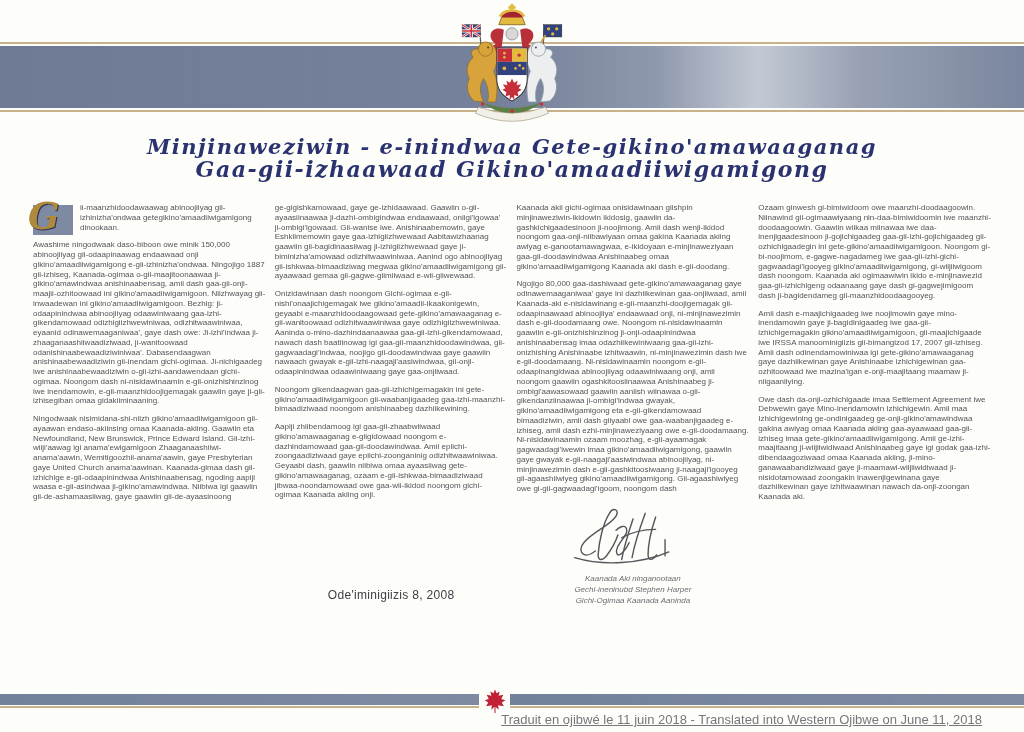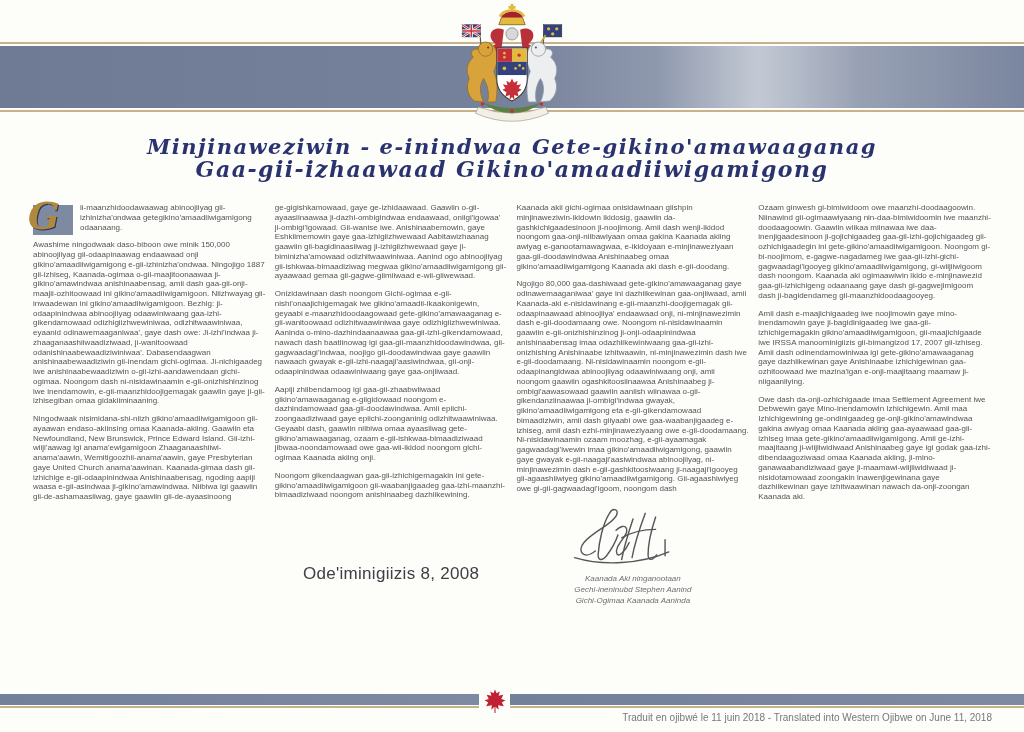--- a/index.html
+++ b/index.html
@@ -36,33 +36,33 @@
   .col p { margin-bottom:8px; }
   .dropcap {
     float:left; width:40px; height:30px; background:#7e8aa2;
     margin:2px 7px 1px 0; position:relative;
   }
   .dc-g {
     position:absolute; left:-5px; top:-11px;
     font-family:"DejaVu Serif", serif; font-style:italic; font-weight:bold;
     font-size:37px; color:#b08a3c; text-shadow:1px 1px 0 #2a3358;
   }
-  .doc-date { margin-top:64px; text-align:center; font-size:17px; color:#3f4045; letter-spacing:0.3px; }
+  .doc-date { margin-top:88px; text-align:center; font-size:12px; color:#3f4045; letter-spacing:0.3px; }
   .sig-block { margin-top:4px; text-align:center; }
   .sig-svg { width:132px; height:66px; }
   .attrib { margin-top:2px; font-size:8px; line-height:1.4; color:#6d6e72; text-align:center; }
   .attrib span { display:block;font-style:italic; }
   
   .band-bottom { position:absolute; top:694px; height:11px; background:linear-gradient(90deg,#73809a,#7e8aa2); }
   .bb-left  { left:0;  width:479px; }
   .bb-right { left:510px; right:0; }
   .gl-bot-l { position:absolute; top:706px; left:0; width:479px; height:2px; background:#c9b28b; }
   .gl-bot-r { position:absolute; top:706px; left:510px; right:0; height:2px; background:#c9b28b; }
   .leaf { position:absolute; left:482px; top:686px; width:26px; height:30px; z-index:2; }
-  .footer-note { position:absolute; top:712px; right:32px; font-size:10px; color:#77787c; }
+  .footer-note { position:absolute; top:712px; right:42px; font-size:13px; color:#77787c;text-decoration:underline; }
 </style>
 </head>
 <body>
 
 <div class="page">
 
   <div class="gold-line gl-top"></div>
   <div class="band-top"></div>
   <div class="gold-line gl-mid"></div>
 
@@ -126,31 +126,31 @@
     <div class="title-line title-1">Minjinaweziwin - e-inindwaa Gete-gikino'amawaaganag</div>
     <div class="title-line title-2">Gaa-gii-izhaawaad Gikino'amaadiiwigamigong</div>
   </div>
 
   <div class="columns">
 
     <div class="col">
       <p>
         <span class="dropcap">
             <span class="dc-g">G</span>
-          </span><span>ii-maanzhidoodawaawag abinoojiiyag gii-izhinizha'ondwaa getegikino'amaadiiwigamigong odaanaang.</span>
+          </span><span>ii-maanzhidoodawaawag abinoojiiyag gii-izhinizha'ondwaa getegikino'amaadiiwigamigong dinookaan.</span>
       </p>
       <p>Awashime ningodwaak daso-biboon owe minik 150,000 abinoojiiyag gii-odaapinaawag endaawaad onji gikino'amaadiiwigamigong e-gii-izhinizha'ondwaa. Ningojigo 1887 gii-izhiseg, Kaanada-ogimaa o-gii-maajitoonaawaa ji-gikino'amawindwaa anishinaabensag, amii dash gaa-gii-onji-maajii-ozhitoowaad ini gikino'amaadiiwigamigoon. Niizhwayag gii-inwaadewan ini gikino'amaadiiwigamigoon. Bezhig: ji-odaapinindwaa abinoojiiyag odaawiniwaang gaa-izhi-gikendamowaad odizhigiizhwewiniwaa, odizhitwaawiniwaa, eyaanid odinawemaaganiwaa', gaye dash owe: Ji-izhi'indwaa ji-zhaaganaashiiwaadiziwaad, ji-wanitoowaad odanishinaabewaadiziwiniwaa'. Dabasendaagwan anishinaabewaadiziwin gii-inendam gichi-ogimaa. Ji-nichigaadeg iwe anishinaabewaadiziwin o-gii-izhi-aandawendaan gichi-ogimaa. Noongom dash ni-nisidawinaamin e-gii-onizhishinzinog iwe inendamowin, e-gii-maanzhidoojigemagak gaawiin gaye ji-gii-izhisegiban omaa gidakiiminaaning.</p>
       <p>Ningodwaak nisimidana-shi-niizh gikino'amaadiiwigamigoon gii-ayaawan endaso-akiinsing omaa Kaanada-akiing. Gaawiin eta Newfoundland, New Brunswick, Prince Edward Island. Gii-izhi-wiiji'aawag igi anama'ewigamigoon Zhaaganaashiiwi-anama'aawin, Wemitigoozhii-anama'aawin, gaye Presbyterian gaye United Church anama'aawinan. Kaanada-gimaa dash gii-izhichige e-gii-odaapinindwaa Anishinaabensag, ngoding aapiji waasa e-gii-asindwaa ji-gikino'amawindwaa. Niibiwa igi gaawiin gii-de-ashamaasiiwag, gaye gaawiin gii-de-ayaasinoong</p>
     </div>
 
     <div class="col">
       <p>ge-gigishkamowaad, gaye ge-izhidaawaad. Gaawiin o-gii-ayaasiinaawaa ji-dazhi-ombigindwaa endaawaad, oniigi'igowaa' ji-ombigi'igowaad. Gii-wanise iwe. Anishinaabemowin, gaye Eshkiimemowin gaye gaa-izhigiizhwewaad Aabitawizhaanag gaawiin gii-bagidinaasiiwag ji-izhigiizhwewaad gaye ji-biminizha'amowaad odizhitwaawiniwaa. Aanind ogo abinoojiiyag gii-ishkwaa-bimaadiziwag megwaa gikino'amaadiiwigamigong gii-ayaawaad gemaa gii-gagwe-giimiiwaad e-wii-giiwewaad.</p>
       <p>Onizidawinaan dash noongom Gichi-ogimaa e-gii-nishi'onaajichigemagak iwe gikino'amaadii-ikaakonigewin, geyaabi e-maanzhidoodaagowaad gete-gikino'amawaaganag e-gii-wanitoowaad odizhitwaawiniwaa gaye odizhigiizhwewiniwaa. Aaninda o-mino-dazhindaanaawaa gaa-gii-izhi-gikendamowaad, nawach dash baatiinowag igi gaa-gii-maanzhidoodawindwaa, gii-gagwaadagi'indwaa, noojigo gii-doodawindwaa gaye gaawiin nawaach gwayak e-gii-izhi-naagaji'aasiwindwaa, gii-onji-odaapinindwaa odaawiniwaang gaye gaa-onjiiwaad.</p>
+      <p>Noongom gikendaagwan gaa-gii-izhichigemagakin ini gete-gikino'amaadiiwigamigoon gii-waabanjigaadeg gaa-izhi-maanzhi-bimaadiziwaad noongom anishinaabeg dazhiikewining.</p>
       <p>Aapiji zhiibendamoog igi gaa-gii-zhaabwiiwaad gikino'amawaaganag e-giigidowaad noongom e-dazhindamowaad gaa-gii-doodawindwaa. Amii epiichi-zoongaadiziwaad gaye epiichi-zoonganinig odizhitwaawiniwaa. Geyaabi dash, gaawiin niibiwa omaa ayaasiiwag gete-gikino'amawaaganag, ozaam e-gii-ishkwaa-bimaadiziwaad jibwaa-noondamowaad owe gaa-wii-ikidod noongom gichi-ogimaa Kaanada akiing onji.</p>
-      <p>Noongom gikendaagwan gaa-gii-izhichigemagakin ini gete-gikino'amaadiiwigamigoon gii-waabanjigaadeg gaa-izhi-maanzhi-bimaadiziwaad noongom anishinaabeg dazhiikewining.</p>
       <div class="doc-date">Ode'iminigiizis 8, 2008</div>
     </div>
 
     <div class="col">
       <p>Kaanada akii gichi-ogimaa onisidawinaan giishpin minjinaweziwin-ikidowin ikidosig, gaawiin da-gashkichigaadesinoon ji-noojimong. Amii dash wenji-ikidod noongom gaa-onji-niibawiyaan omaa gakina Kaanada akiing awiyag e-ganootamawagwaa, e-ikidoyaan e-minjinaweziyaan gaa-gii-doodawindwaa Anishinaabeg omaa gikino'amaadiiwigamigong Kaanada aki dash e-gii-doodang.</p>
       <p>Ngojigo 80,000 gaa-dashiwaad gete-gikino'amawaaganag gaye odinawemaaganiwaa' gaye ini dazhiikewinan gaa-onjiiwaad, amii Kaanada-aki e-nisidawinang e-gii-maanzhi-doojigemagak gii-odaapinaawaad abinoojiiya' endaawaad onji, ni-minjinawezimin dash e-gii-doodamaang owe. Noongom ni-nisidawinaamin gaawiin e-gii-onizhishinzinog ji-onji-odaapinindwaa anishinaabensag imaa odazhiikewiniwaang gaa-gii-izhi-onizhishing Anishinaabe izhitwaawin, ni-minjinawezimin dash iwe e-gii-doodamaang. Ni-nisidawinaamin noongom e-gii-odaapinangidwaa abinoojiiyag odaawiniwaang onji, amii noongom gaawiin ogashkitoosiinaawaa Anishinaabeg ji-ombigi'aawasowaad gaawiin aaniish wiinawaa o-gii-gikendanziinaawaa ji-ombigi'indwaa gwayak, gikino'amaadiiwigamigong eta e-gii-gikendamowaad bimaadiziwin, amii dash giiyaabi owe gaa-waabanjigaadeg e-izhiseg, amii dash ezhi-minjinaweziyaang owe e-gii-doodamaang. Ni-nisidawinaamin ozaam moozhag, e-gii-ayaamagak gagwaadagi'iwewin imaa gikino'amaadiiwigamigong, gaawiin gaye gwayak e-gii-naagaji'aasiwindwaa abinoojiiyag, ni-minjinawezimin dash e-gii-gashkitoosiwaang ji-naagaji'igooyeg gii-agaashiiwiyeg gikino'amaadiiwigamigong. Gii-agaashiwiyeg owe gi-gii-gagwaadagi'igoom, noongom dash</p>
       <div class="sig-block">
         <svg class="sig-svg" viewBox="0 0 140 70">
           <g fill="none" stroke="#55565a" stroke-width="1.5" stroke-linecap="round">
             <path d="M30 52 C18 62 10 52 18 43 C28 31 46 25 52 15 C56 8 49 5 45 12 C38 23 34 42 33 56 C33 62 37 63 42 57 C48 49 52 41 54 35"></path>
@@ -158,21 +158,21 @@
             <path d="M70 18 C65 33 60 50 58 61"></path>
             <path d="M83 12 C76 31 71 48 69 59"></path>
             <path d="M58 38 C70 31 82 29 94 29"></path>
             <path d="M94 16 C89 31 86 45 86 56 C86 63 91 62 95 56"></path>
             <path d="M8 59 C38 68 78 66 108 53"></path>
             <path d="M104 40 C104 46 104 52 104 57"></path>
           </g>
         </svg>
         <div class="attrib">
           <span>Kaanada Aki ninganootaan</span>
-          <span>Gechi-ineninubd Stephen Aanind</span>
+          <span>Gechi-ineninubd Stephen Harper</span>
           <span>Gichi-Ogimaa Kaanada Aaninda</span>
         </div>
       </div>
     </div>
 
     <div class="col">
       <p>Ozaam ginwesh gi-bimiwidoom owe maanzhi-doodaagoowin. Niinawind gii-ogimaawiyaang nin-daa-bimiwidoomin iwe maanzhi-doodaagoowin. Gaawiin wiikaa miinawaa iwe daa-inenjigaadesinoon ji-gojichigaadeg gaa-gii-izhi-gojichigaadeg gii-ozhichigaadegin ini gete-gikino'amaadiiwigamigoon. Noongom gi-bi-noojimom, e-gagwe-nagadameg iwe gaa-gii-izhi-gichi-gagwaadagi'igooyeg gikino'amaadiiwigamigong, gi-wiijiiwigoom dash noongom. Kaanada aki ogimaawiwin ikido e-minjinawezid gaa-gii-izhichigeng odaanaang gaye dash gi-gagwejimigoom dash ji-bagidendameg gii-maanzhidoodaagooyeg.</p>
       <p>Amii dash e-maajichigaadeg iwe noojimowin gaye mino-inendamowin gaye ji-bagidinigaadeg iwe gaa-gii-izhichigemagakin gikino'amaadiiwigamigoon, gii-maajichigaade iwe IRSSA manoominigiizis gii-bimangizod 17, 2007 gii-izhiseg. Amii dash odinendamowiniwaa igi gete-gikino'amawaaganag gaye dazhiikewinan gaye Anishinaabe izhichigewinan gaa-ozhitoowaad iwe mazina'igan e-onji-maajitaang maamaw ji-niigaaniiying.</p>
       <p>Owe dash da-onji-ozhichigaade imaa Settlement Agreement iwe Debwewin gaye Mino-inendamowin Izhichigewin. Amii maa Izhichigewining ge-ondinigaadeg ge-onji-gikino'amawindwaa gakina awiyag omaa Kaanada akiing gaa-ayaawaad gaa-gii-izhiseg imaa gete-gikino'amaadiiwigamigong. Amii ge-izhi-maajitaang ji-wiijiiwidiwaad Anishinaabeg gaye igi godak gaa-izhi-dibendaagoziwaad omaa Kaanada akiing, ji-mino-ganawaabandiziwaad gaye ji-maamawi-wiijiiwidiwaad ji-nisidotamowaad zoongakin inawenjigewinana gaye dazhiikewinan gaye izhitwaawinan nawach da-onji-zoongan Kaanada aki.</p>
     </div>

